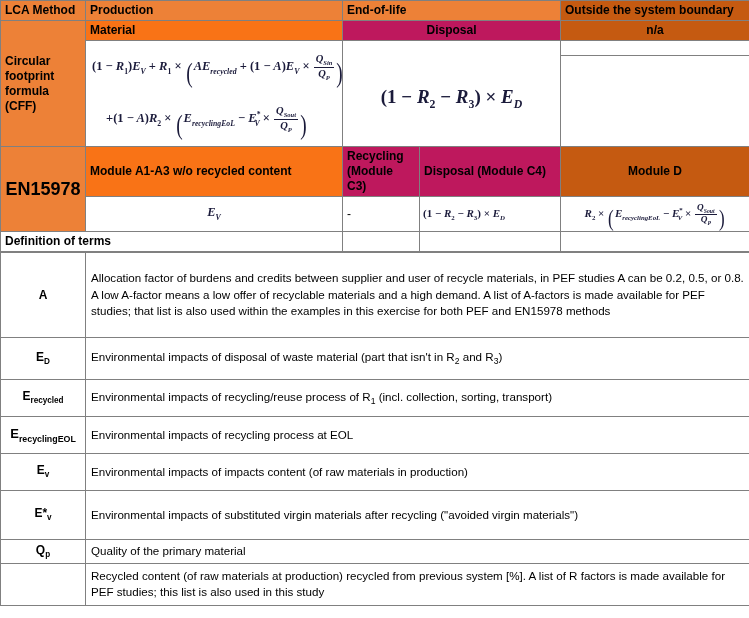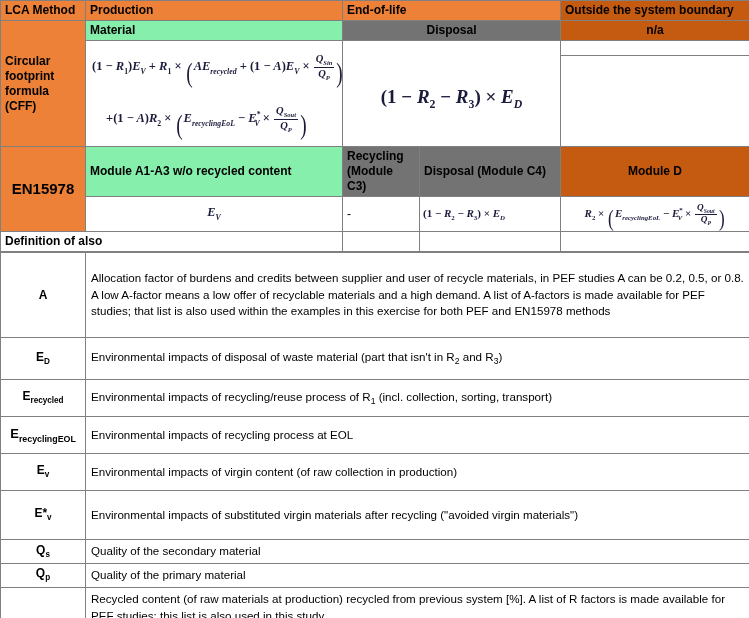--- a/index.html
+++ b/index.html
@@ -32,38 +32,38 @@
     vertical-align: middle;
     font-size: 11.5px;
     line-height: 1.25;
   }
   .pad {
     padding: 2px 4px;
   }
   
   .fill-orange   { background: #ED8137; }
   .fill-dark     { background: #C55A11; margin-left: 12px; }
-  .fill-mid      { background: #86efac; }
-  .fill-light    { background: #737373; margin-left: 32px; }
+  .fill-mid      { background: #f97316; }
+  .fill-light    { background: #be185d; margin-left: 32px; }
   .fill-white    { background: #ffffff; }
   .center { text-align: center; }
   .left   { text-align: left; }
 
   .hdr {
     font-weight: bold;
     font-size: 12px;
   }
   .rowlabel {
     font-weight: bold;
     font-size: 12px;
     text-align: left;
   }
   .rowlabel-c {
     font-weight: bold;
-    font-size: 15px;
+    font-size: 18px;
     text-align: center;
   }
 
   
   .math {
     font-family: "Liberation Serif", serif;
     font-weight: bold;
     font-style: italic;
     color: #1a1a3a;
     white-space: nowrap;
@@ -261,21 +261,21 @@
               <em>E</em><sup class="rm">*</sup><sub style="margin-left:-5px">V</sub>
               <span class="op">×</span>
               <span class="frac"><span class="top"><em>Q</em><sub>Sout</sub></span><span class="bot"><em>Q</em><sub>P</sub></span></span><span class="bigparen">)</span>
             </span>
           </div>
         </td>
       </tr>
 
       <tr>
         <td class="fill-white" colspan="2" style="height:15px">
-          <div class="pad hdr left">Definition of also</div>
+          <div class="pad hdr left">Definition of terms</div>
         </td>
         <td class="fill-white"></td>
         <td class="fill-white"></td>
         <td class="fill-white"></td>
       </tr>
     </tbody>
   </table>
 
   <table class="grid">
     <colgroup>
@@ -318,41 +318,33 @@
         <td>
           <div class="deftext">Environmental impacts of recycling process at EOL</div>
         </td>
       </tr>
 
       <tr>
         <td style="height:36px">
           <div class="defsym">E<sub>v</sub></div>
         </td>
         <td>
-          <div class="deftext">Environmental impacts of virgin content (of raw collection in production)</div>
+          <div class="deftext">Environmental impacts of impacts content (of raw materials in production)</div>
         </td>
       </tr>
 
       <tr>
         <td style="height:48px">
           <div class="defsym">E*<sub>v</sub></div>
         </td>
         <td>
           <div class="deftext">Environmental impacts of substituted virgin materials after recycling ("avoided virgin materials")</div>
         </td>
       </tr>
 
-      <tr>
-        <td style="height:20px">
-          <div class="defsym">Q<sub>s</sub></div>
-        </td>
-        <td>
-          <div class="deftext">Quality of the secondary material</div>
-        </td>
-      </tr>
 
       <tr>
         <td style="height:20px">
           <div class="defsym">Q<sub>p</sub></div>
         </td>
         <td>
           <div class="deftext">Quality of the primary material</div>
         </td>
       </tr>
 

